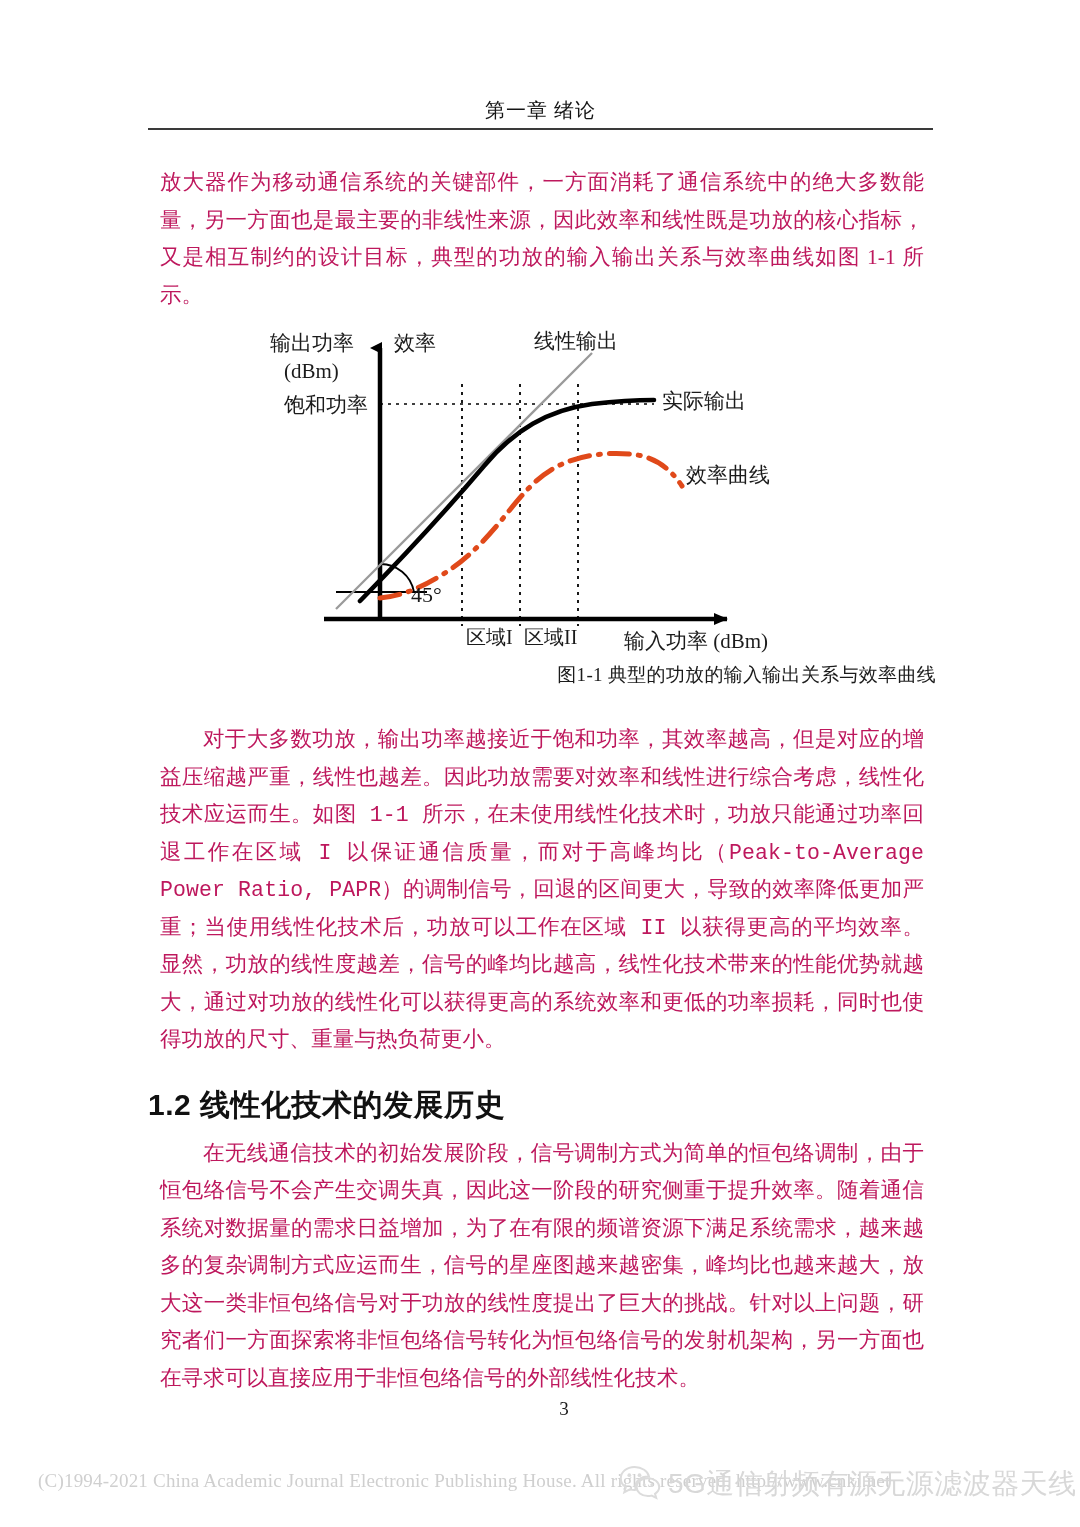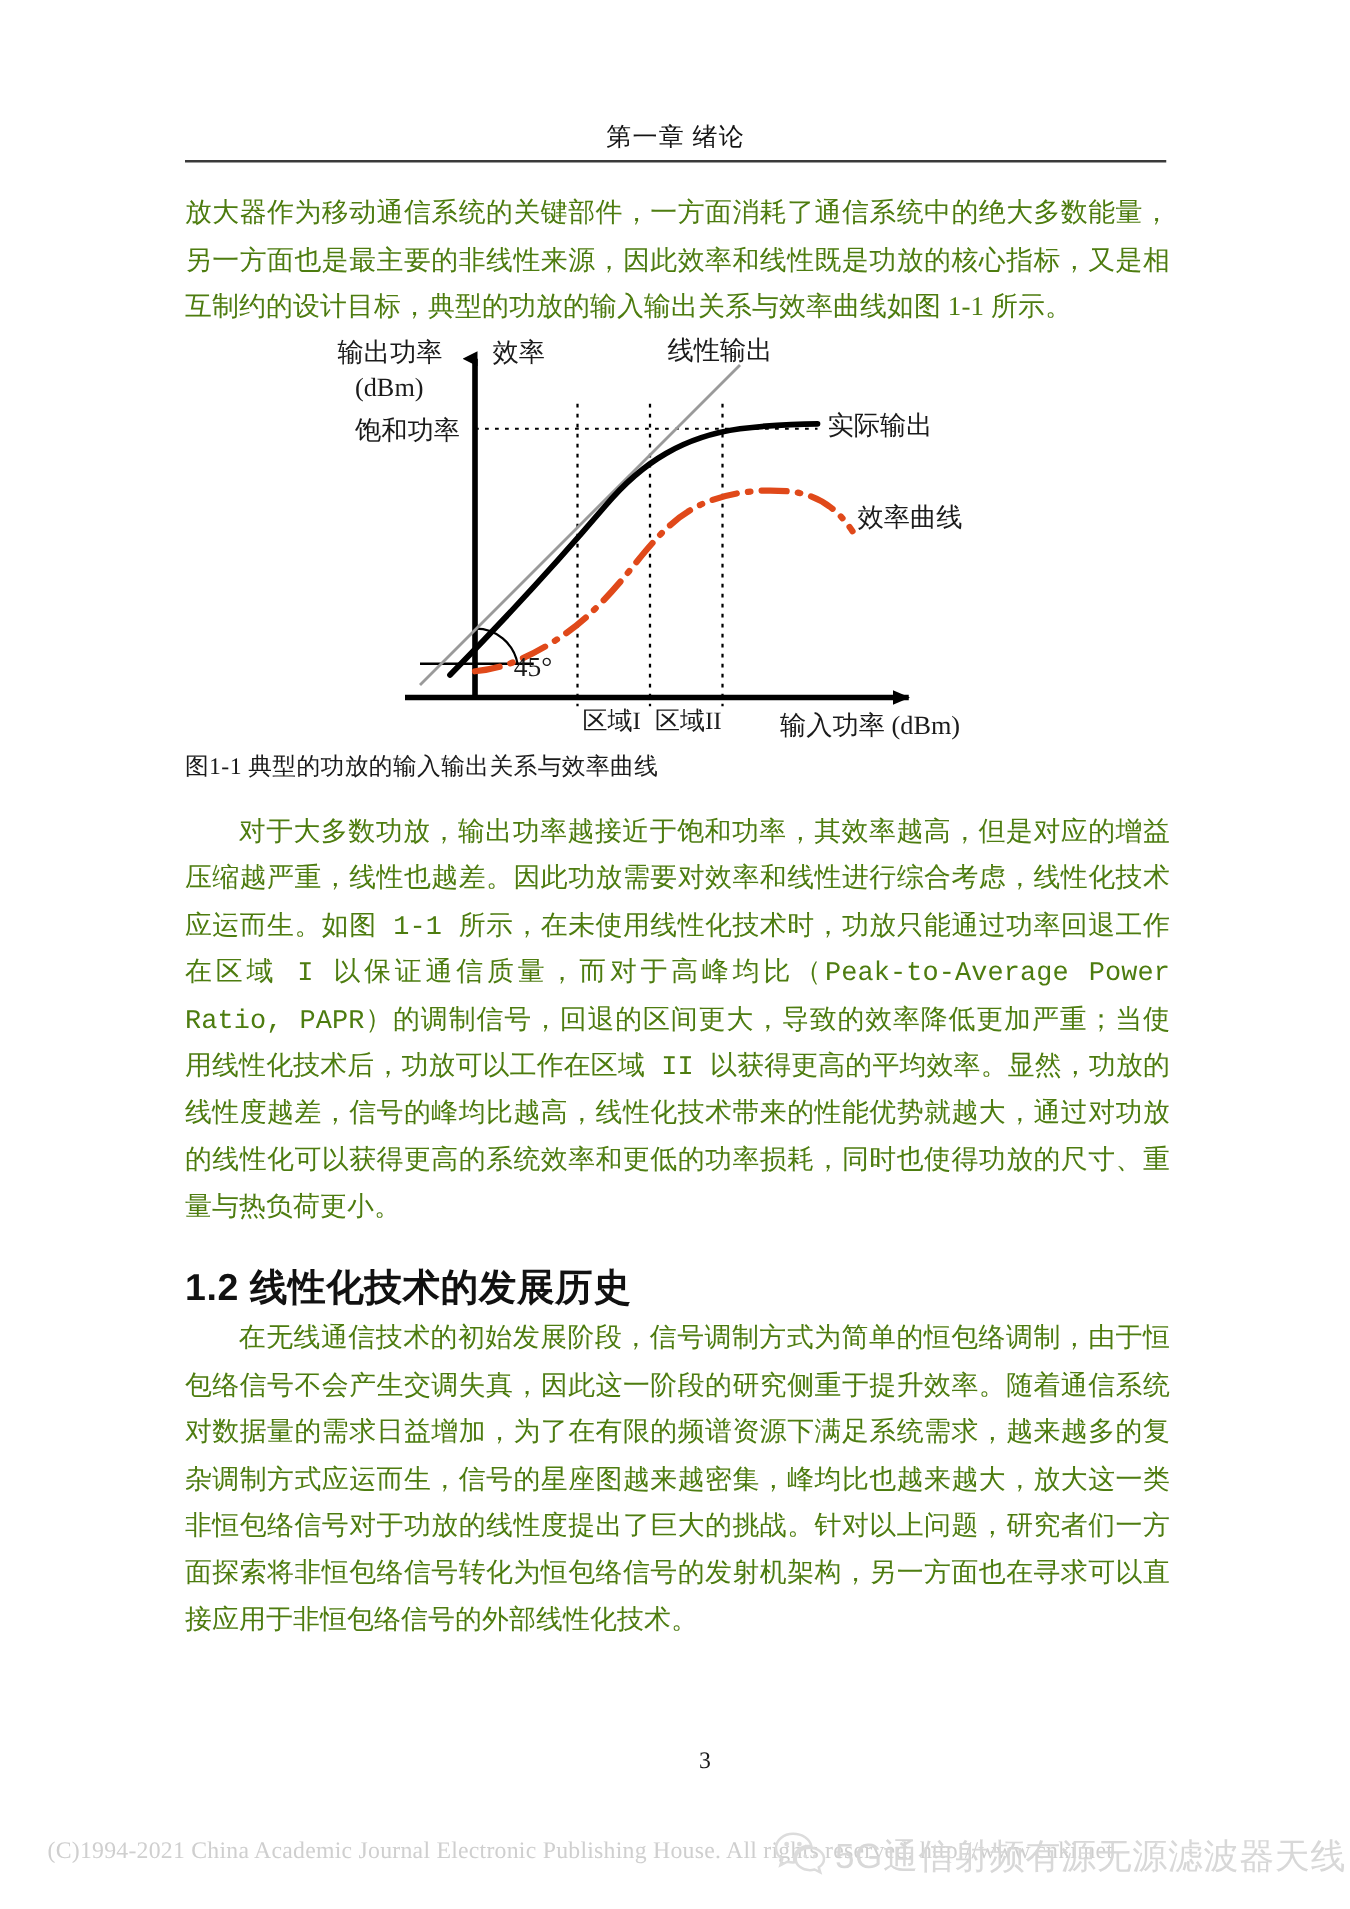--- a/index.html
+++ b/index.html
@@ -46,45 +46,45 @@
   }
 
   
   .content {
     position: absolute;
     left: 148px;
     top: 152px;
     width: 788px;
   }
   p.para {
-    margin: 0;
+    margin: 12px;
     font-size: 21.5px;
     line-height: 37.5px;
     text-align: justify;
     text-justify: inter-ideograph;
     letter-spacing: 0.1px;
-    color: #4d7c0f;
+    color: #be185d;
   }
   p.indent {
     text-indent: 2em;
     font-family: Liberation Mono, monospace;
   }
 
   
   .figure-block {
     margin-top: 0;
     width: 100%;
   }
   .figure-svg-wrap {
     width: 100%;
     display: flex;
     justify-content: center;
   }
   .fig-caption {
-    text-align: left;
+    text-align: right;
     font-size: 19px;
     line-height: 26px;
     color: #1b1b1b;
     margin-top: 6px;
     letter-spacing: 0.3px;
   }
 
   
   h2.section-heading {
     margin: 26px 0 4px 0;

